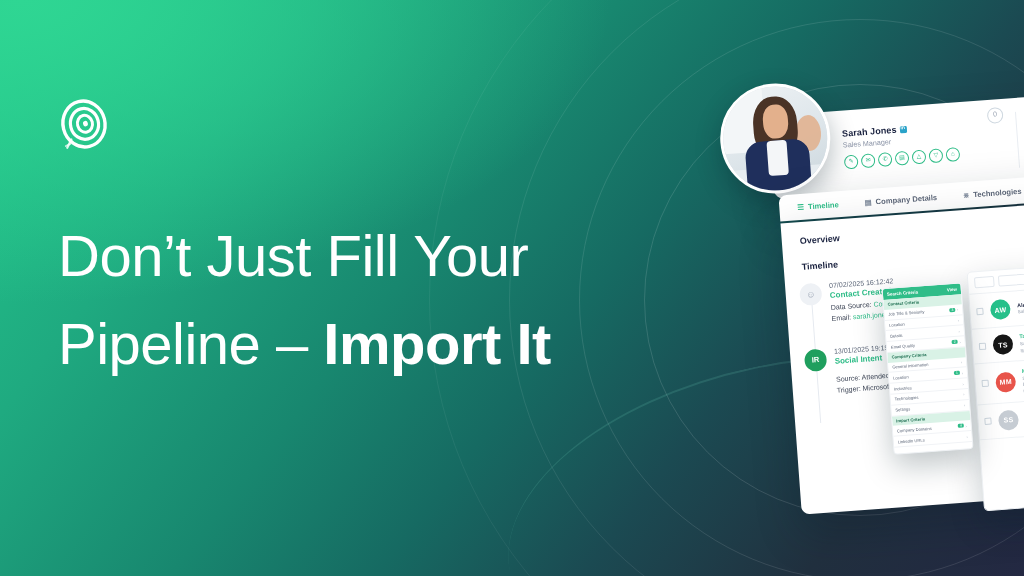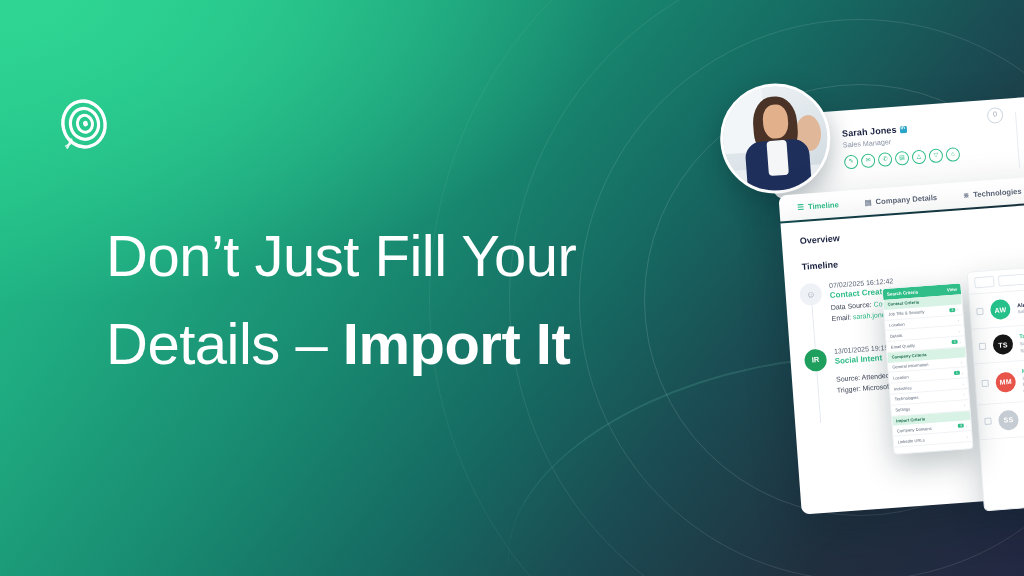--- a/index.html
+++ b/index.html
@@ -37,21 +37,20 @@
   .logo{position:absolute;left:56px;top:96px;width:56px;height:56px;}
   .logo svg{display:block;}
 
   
   .headline{
     position:absolute;left:58px;top:212px;width:620px;
     color:#ffffff;
     font-size:58px;line-height:88px;letter-spacing:-0.5px;
     font-weight:300;
     white-space:nowrap;
-    margin-left:48px;
   }
   .headline .ln{display:block;}
   .headline b{font-weight:700;letter-spacing:-0.5px;}
 
   
   .mock{
     position:absolute;left:768px;top:108px;width:430px;height:420px;
     transform:rotate(-4.2deg);
     transform-origin:0 0;
   }
@@ -188,21 +187,21 @@
         <ellipse cx="29" cy="28" rx="7.5" ry="8.5" fill="none" stroke="#ffffff" stroke-width="3"></ellipse>
         <ellipse cx="29.5" cy="28" rx="2.4" ry="2.8" fill="#ffffff"></ellipse>
         <path d="M12 40 L6 47" stroke="#ffffff" stroke-width="2.2" stroke-linecap="round" opacity=".85"></path>
         <path d="M10 44 L5 45" stroke="#ffffff" stroke-width="1.8" stroke-linecap="round" opacity=".7"></path>
       </g>
     </svg>
   </div>
 
   <div class="headline">
     <span class="ln">Don’t Just Fill Your</span>
-    <span class="ln"><span>Details – </span><b>Import It</b></span>
+    <span class="ln"><span>Pipeline – </span><b>Import It</b></span>
   </div>
 
   <div class="mock">
 
     <div class="card hdr">
       <div class="inner">
         <div class="zero">0</div>
         <div class="nameblk">
           <div class="nm">
             <span>Sarah Jones</span>

